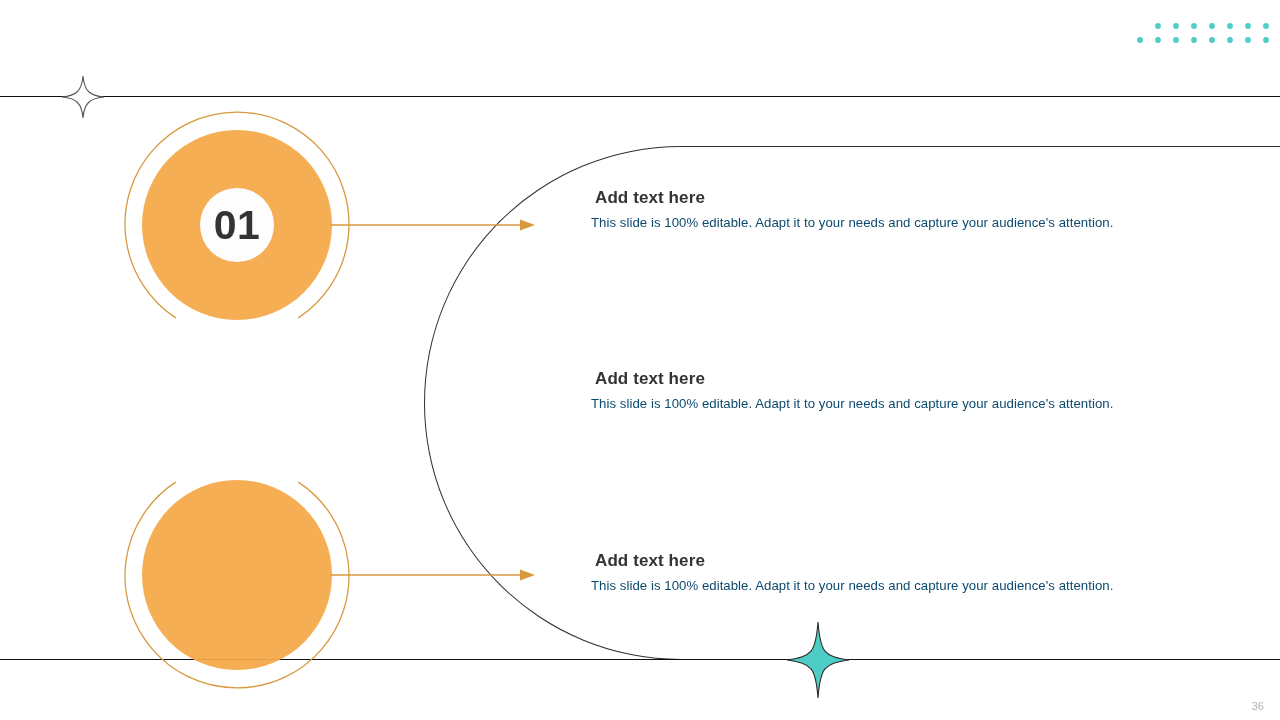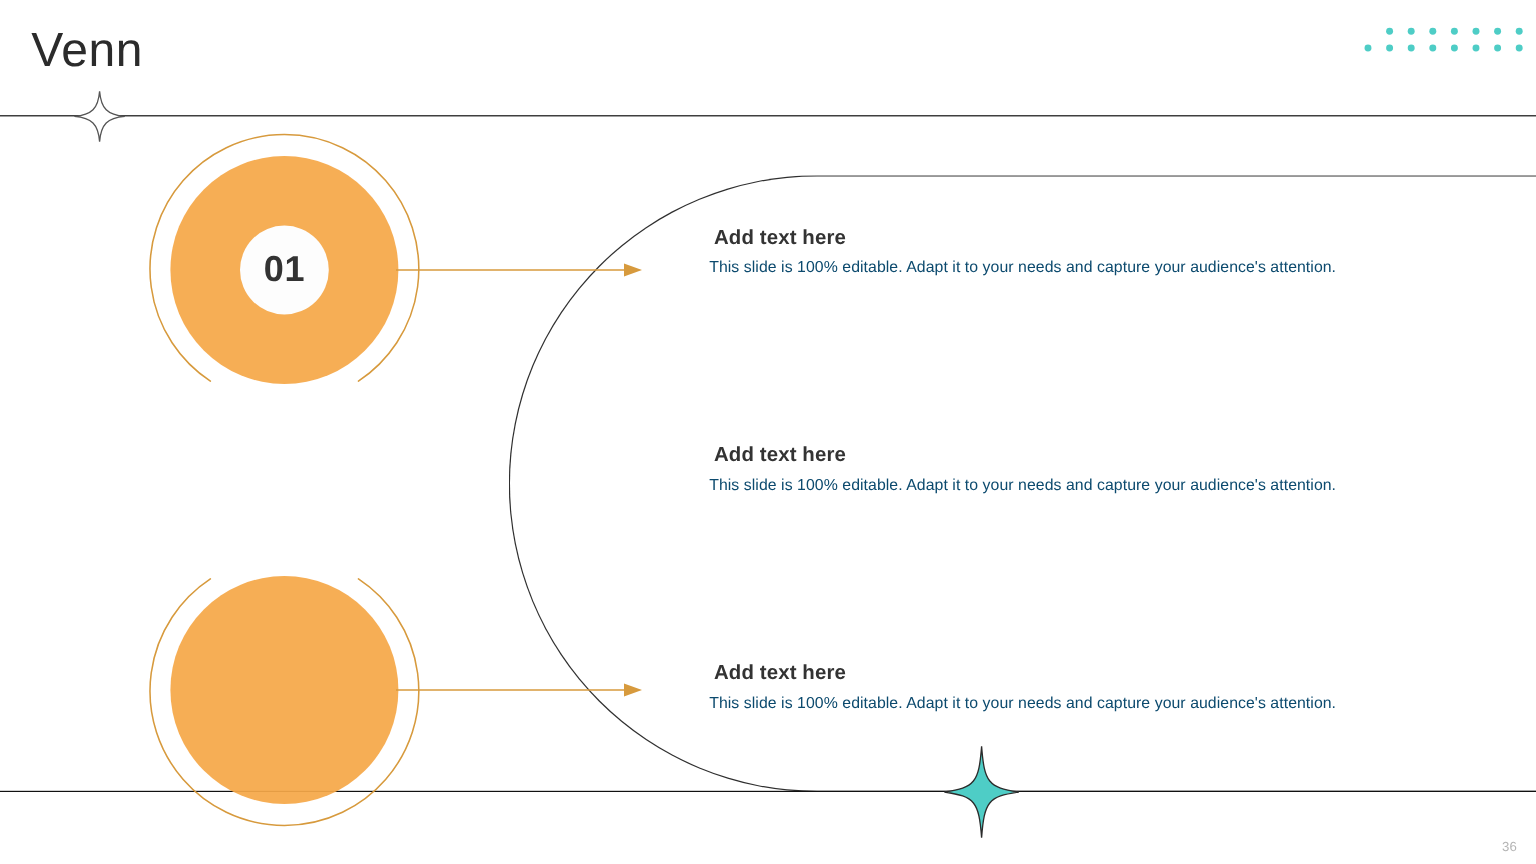--- a/index.html
+++ b/index.html
@@ -90,21 +90,21 @@
     position: absolute;
     left: 58px;
     top: 58px;
     width: 74px;
     height: 74px;
     border-radius: 50%;
     background: #fdfdfd;
     display: flex;
     align-items: center;
     justify-content: center;
-    font-size: 30px;
+    font-size: 41px;
     font-weight: 700;
     color: #333333;
     letter-spacing: 0.5px;
   }
   .venn-ring {
     position: absolute;
     left: -24px;
     top: -24px;
     width: 238px;
     height: 238px;
@@ -166,21 +166,20 @@
     top: 700px;
     font-size: 11px;
     color: #b4b4b4;
   }
 </style>
 </head>
 <body>
 
 <div id="slide">
 
-  <div id="page-title">Venn</div>
 
   <div id="header-divider"></div>
 
   <svg id="header-star" viewBox="0 0 46 46">
     <path d="M23 2 C24.2 16.5 29.5 21.8 44 23 C29.5 24.2 24.2 29.5 23 44 C21.8 29.5 16.5 24.2 2 23 C16.5 21.8 21.8 16.5 23 2 Z" fill="#ffffff" stroke="#555555" stroke-width="1.1"></path>
   </svg>
 
   <svg id="dot-grid" viewBox="0 0 152 30">
     <g fill="#4ECDC6">
       <circle cx="26" cy="8" r="2.9"></circle>

